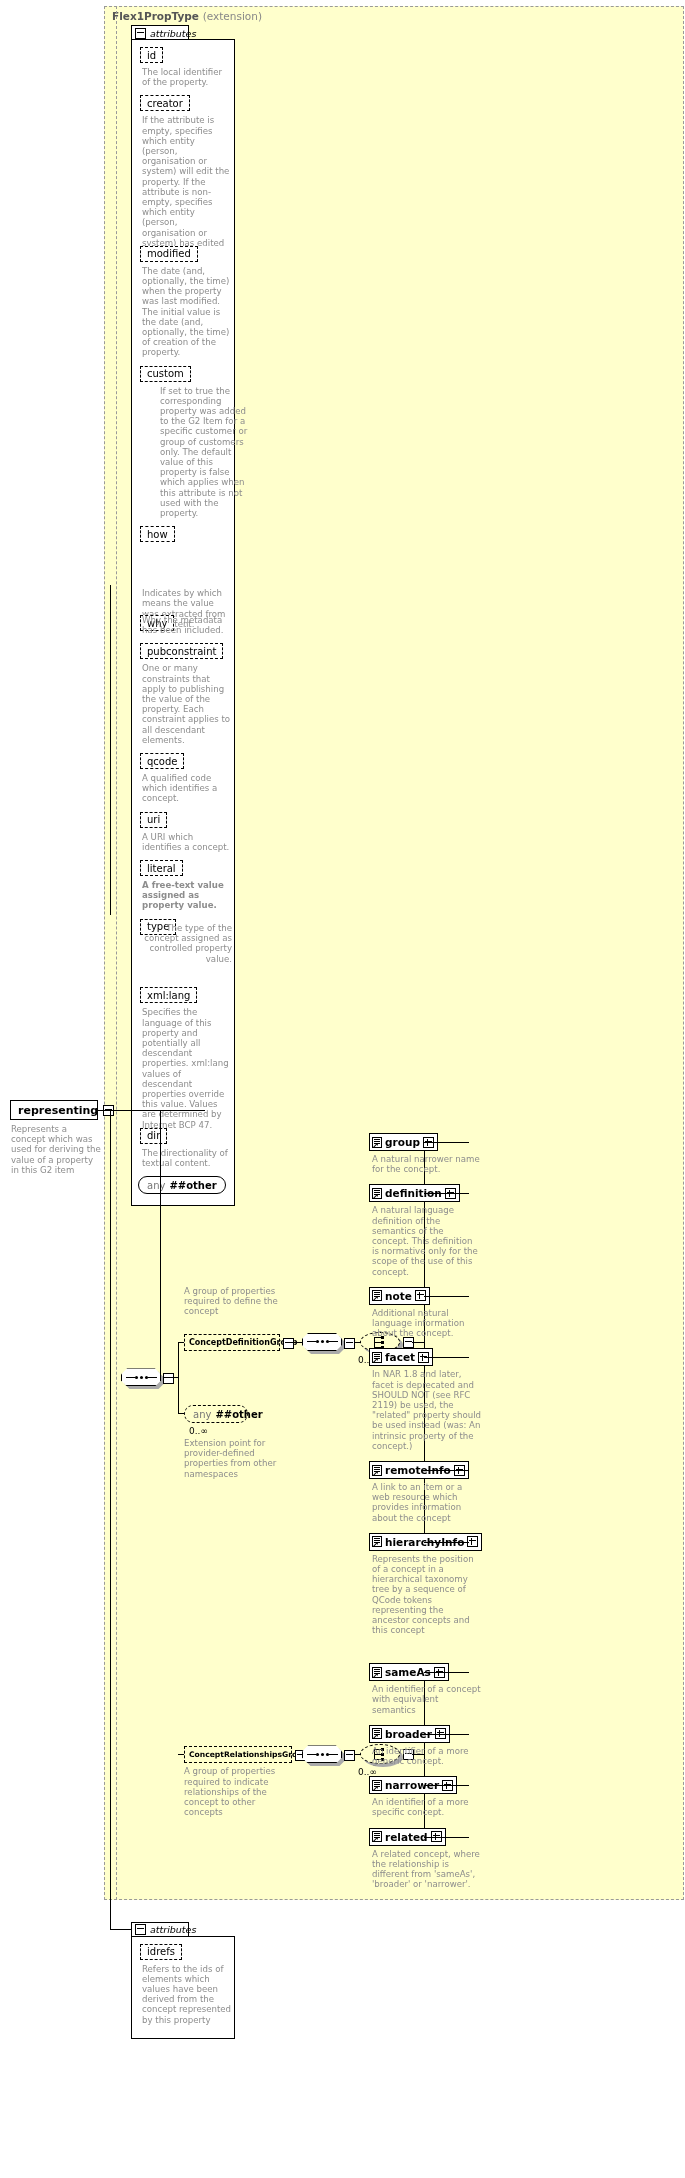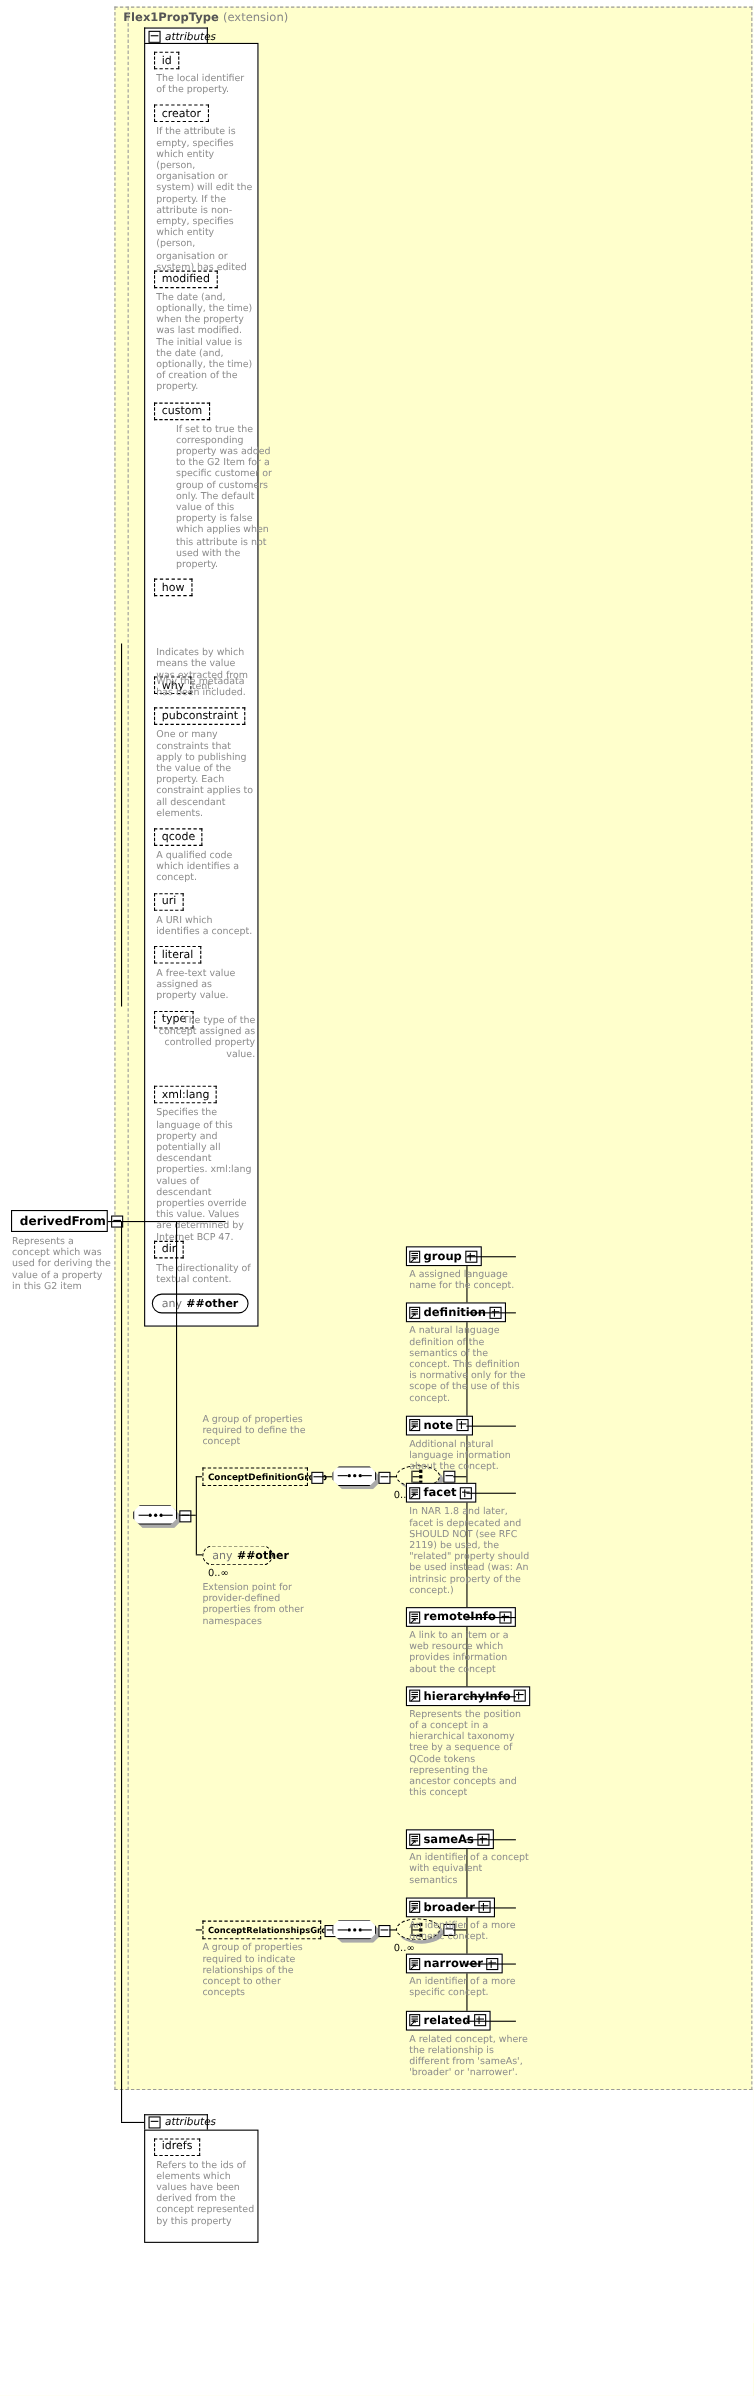--- a/index.html
+++ b/index.html
@@ -128,38 +128,38 @@
       <div class="desc" style="left: 142px; top: 546.2px; width: 90px; margin-top: 42px;">Indicates by which means the value was extracted from the content.</div>
       <div class="attr" style="left: 140px; top: 595px; margin-top: 20px;">why<span class="sh"></span></div>
       <div class="desc" style="left: 142px; top: 615px; width: 90px;">Why the metadata has been included.</div>
       <div class="attr" style="left: 140px; top: 643.4px;">pubconstraint<span class="sh"></span></div>
       <div class="desc" style="left: 142px; top: 663.4px; width: 90px;">One or many constraints that apply to publishing the value of the property. Each constraint applies to all descendant elements.</div>
       <div class="attr" style="left: 140px; top: 753px;">qcode<span class="sh"></span></div>
       <div class="desc" style="left: 142px; top: 773px; width: 90px;">A qualified code which identifies a concept.</div>
       <div class="attr" style="left: 140px; top: 811.6px;">uri<span class="sh"></span></div>
       <div class="desc" style="left: 142px; top: 831.6px; width: 90px;">A URI which identifies a concept.</div>
       <div class="attr" style="left: 140px; top: 860px;">literal<span class="sh"></span></div>
-      <div class="desc" style="left: 142px; top: 880px; width: 90px;">A free-text value assigned as property value.</div>
+      <div class="desc" style="left: 142px; top: 880px; width: 90px; font-weight: bold;">A free-text value assigned as property value.</div>
       <div class="attr" style="left: 140px; top: 918.6px;">type<span class="sh"></span></div>
       <div class="desc" style="left: 142px; top: 923px; width: 90px; text-align: right;">The type of the concept assigned as controlled property value.</div>
       <div class="attr" style="left: 140px; top: 987.4px;">xml:lang<span class="sh"></span></div>
       <div class="desc" style="left: 142px; top: 1007.4px; width: 90px;">Specifies the language of this property and potentially all descendant properties. xml:lang values of descendant properties override this value. Values are determined by Internet BCP 47.</div>
       <div class="attr" style="left: 140px; top: 1127.6px;">dir<span class="sh"></span></div>
       <div class="desc" style="left: 142px; top: 1147.6px; width: 90px;">The directionality of textual content.</div>
       <div class="anybox" style="left: 138px; top: 1176px;">
         <span class="a1">any</span>
         <span class="a2">##other</span>
         <span class="sh"></span>
       </div>
     </div>
 
   <div class="ln lnv" style="left:110px;top:585px;height:330px;"></div>
 
   <div class="rootbox" style="left:10px;top:1100px;width:88px;">
-    <span>derivedFrom</span>
+    <span>representing</span>
     <span class="minus"></span>
     <span class="sh"></span>
   </div>
   <div class="desc" style="left:11px;top:1124px;width:92px;">Represents a concept which was used for deriving the value of a property in this G2 item</div>
 
   <div class="ln lnh" style="left:98px;top:1110px;width:62px;"></div>
   <div class="ln lnh" style="left:160px;top:1110px;width:45px;"></div>
 
   <div class="seqwrap" style="left: 121px; top: 1368.45px;">
     <div class="shadow"></div>
@@ -226,21 +226,21 @@
         <span class="docicon">
           <i></i>
           <i></i>
           <i></i>
           <span class="arrowicon">↗</span>
         </span>
         <span>group</span>
         <span class="plus"></span>
         <span class="sh"></span>
       </div>
-      <div class="desc" style="left: 372px; top: 1154px; width: 110px;">A assigned language name for the concept.</div>
+      <div class="desc" style="left: 372px; top: 1154px; width: 110px;">A natural narrower name for the concept.</div>
       <div class="elem" style="left: 369px; top: 1184.4px;">
         <span class="docicon">
           <i></i>
           <i></i>
           <i></i>
           <span class="arrowicon">↗</span>
         </span>
         <span>definition</span>
         <span class="plus"></span>
         <span class="sh"></span>

